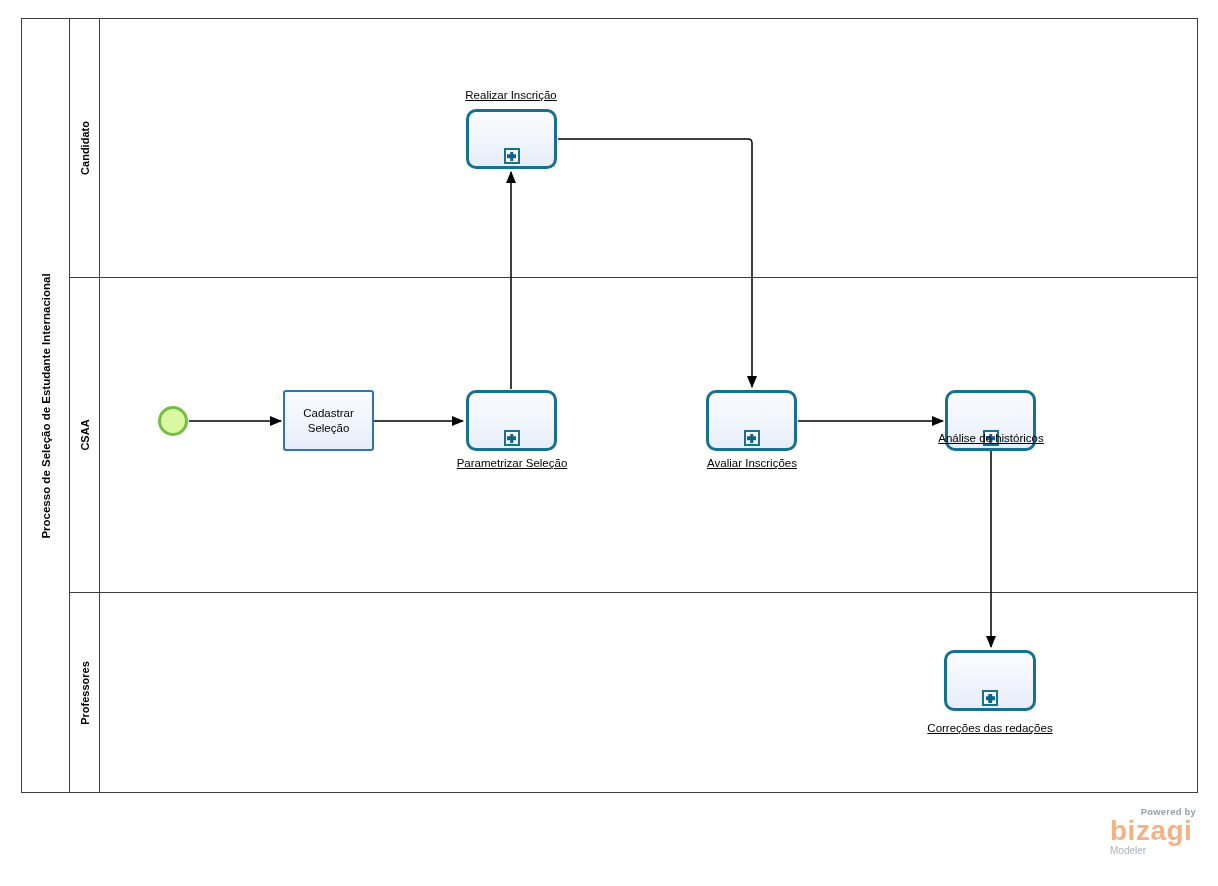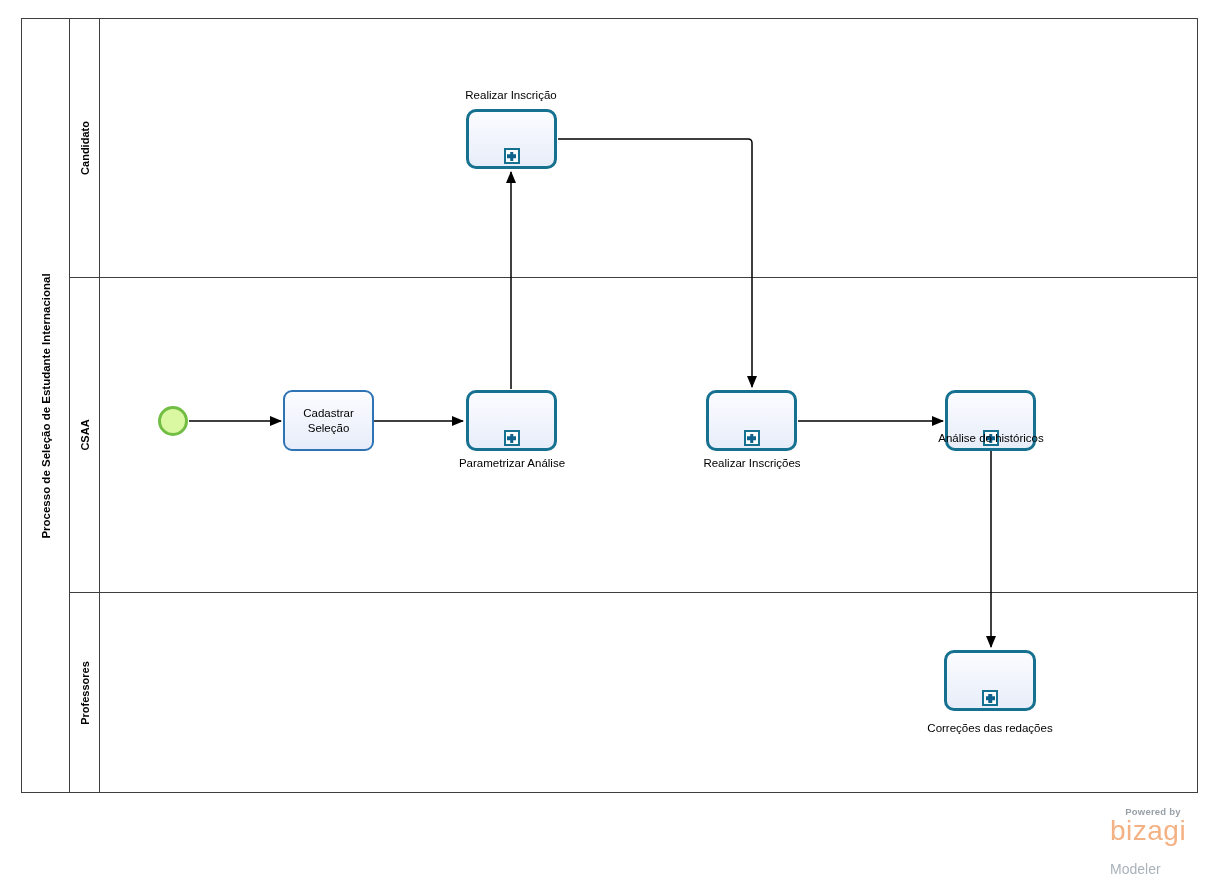--- a/index.html
+++ b/index.html
@@ -43,54 +43,54 @@
   }
   .pool-title-band .v-label{font-size:11.5px;}
   .lane-label-cell .v-label{font-size:11px;}
   
   .node{
     position:absolute;box-sizing:border-box;
     background:linear-gradient(to bottom,var(--node-fill-top),var(--node-fill-bottom));
     display:flex;align-items:center;justify-content:center;text-align:center;
   }
   .task{
-    border:2px solid var(--task-border);border-radius:9px;
+    border:2px solid var(--task-border);border-radius:3px;
     font-size:11.5px;line-height:1.25;padding:4px;
   }
   .subprocess{
     border:3.5px solid var(--subprocess-border);border-radius:10px;
   }
   .plus-marker{
     position:absolute;bottom:2px;left:50%;transform:translateX(-50%);
     width:12px;height:12px;background:#fff;border:2px solid var(--subprocess-border);
   }
   .plus-marker::before{
     content:"";position:absolute;left:50%;top:1.5px;bottom:1.5px;width:3.5px;
     transform:translateX(-50%);background:var(--plus-color);
   }
   .plus-marker::after{
     content:"";position:absolute;top:50%;left:1.5px;right:1.5px;height:3.5px;
     transform:translateY(-50%);background:var(--plus-color);
   }
   .node-ext-label{
-    position:absolute;font-size:11.5px;text-align:center;white-space:nowrap;
+    position:absolute;font-size:11.5px;text-align:center;white-space:nowrap;text-decoration:underline;
   }
   .start-event{
     position:absolute;width:30px;height:30px;border-radius:50%;box-sizing:border-box;
     background:var(--start-event-fill);border:3px solid var(--start-event-border);
   }
   
   #flows{position:absolute;left:0;top:0;width:1218px;height:886px;pointer-events:none;}
   #flows path{stroke:var(--connector);stroke-width:1.5;fill:none;}
   #flows .arrowhead{fill:var(--connector);stroke:none;}
   
   .logo{position:absolute;right:22px;top:806px;width:86px;}
-  .logo .powered{font-size:9.5px;font-weight:bold;color:var(--logo-gray);text-align:center;letter-spacing:.2px;}
-  .logo .brand{font-size:28px;line-height:28px;color:var(--brand-orange);font-weight:normal;letter-spacing:.5px;}
-  .logo .product{font-size:14px;color:#aab2ba;margin-top:16px;}
+  .logo .powered{font-size:9.5px;font-weight:bold;color:var(--logo-gray);text-align:right;letter-spacing:.2px;}
+  .logo .brand{font-size:28px;line-height:28px;color:var(--brand-orange);font-weight:bold;letter-spacing:.5px;}
+  .logo .product{font-size:10px;color:#aab2ba;margin-top:0;}
 </style>
 </head>
 <body>
 
 <div id="canvas">
 
   <div class="pool">
     <div class="pool-title-band">
       <div class="v-label">Processo de Seleção de Estudante Internacional</div>
     </div>
@@ -134,26 +134,26 @@
   </div>
 
   <div class="node subprocess" style="left:466px;top:109px;width:91px;height:60px">
     <div class="plus-marker"></div>
   </div>
   <div class="node-ext-label" style="left:436px;top:89px;width:150px">Realizar Inscrição</div>
 
   <div class="node subprocess" style="left:466px;top:390px;width:91px;height:61px">
     <div class="plus-marker"></div>
   </div>
-  <div class="node-ext-label" style="left:432px;top:457px;width:160px">Parametrizar Análise</div>
+  <div class="node-ext-label" style="left:432px;top:457px;width:160px">Parametrizar Seleção</div>
 
   <div class="node subprocess" style="left:706px;top:390px;width:91px;height:61px">
     <div class="plus-marker"></div>
   </div>
-  <div class="node-ext-label" style="left:677px;top:457px;width:150px">Realizar Inscrições</div>
+  <div class="node-ext-label" style="left:677px;top:457px;width:150px">Avaliar Inscrições</div>
 
   <div class="node subprocess" style="left:945px;top:390px;width:91px;height:61px">
     <div class="plus-marker"></div>
   </div>
   <div class="node-ext-label" style="left:911px;top:432px;width:160px">Análise do históricos</div>
 
   <div class="node subprocess" style="left:944px;top:650px;width:92px;height:61px">
     <div class="plus-marker"></div>
   </div>
   <div class="node-ext-label" style="left:908px;top:722px;width:164px">Correções das redações</div>

